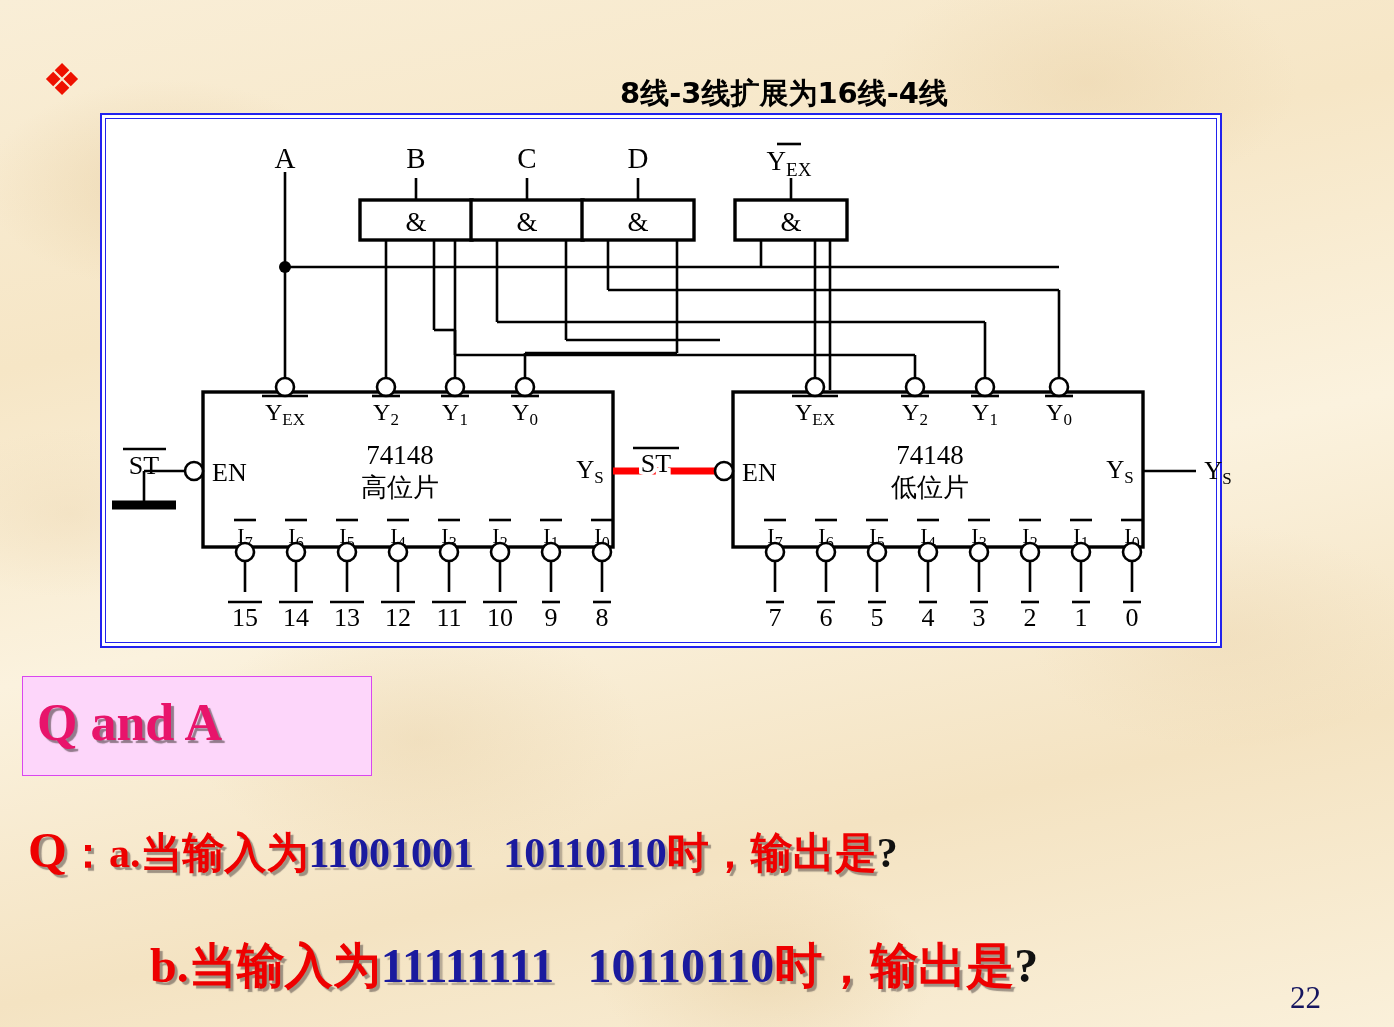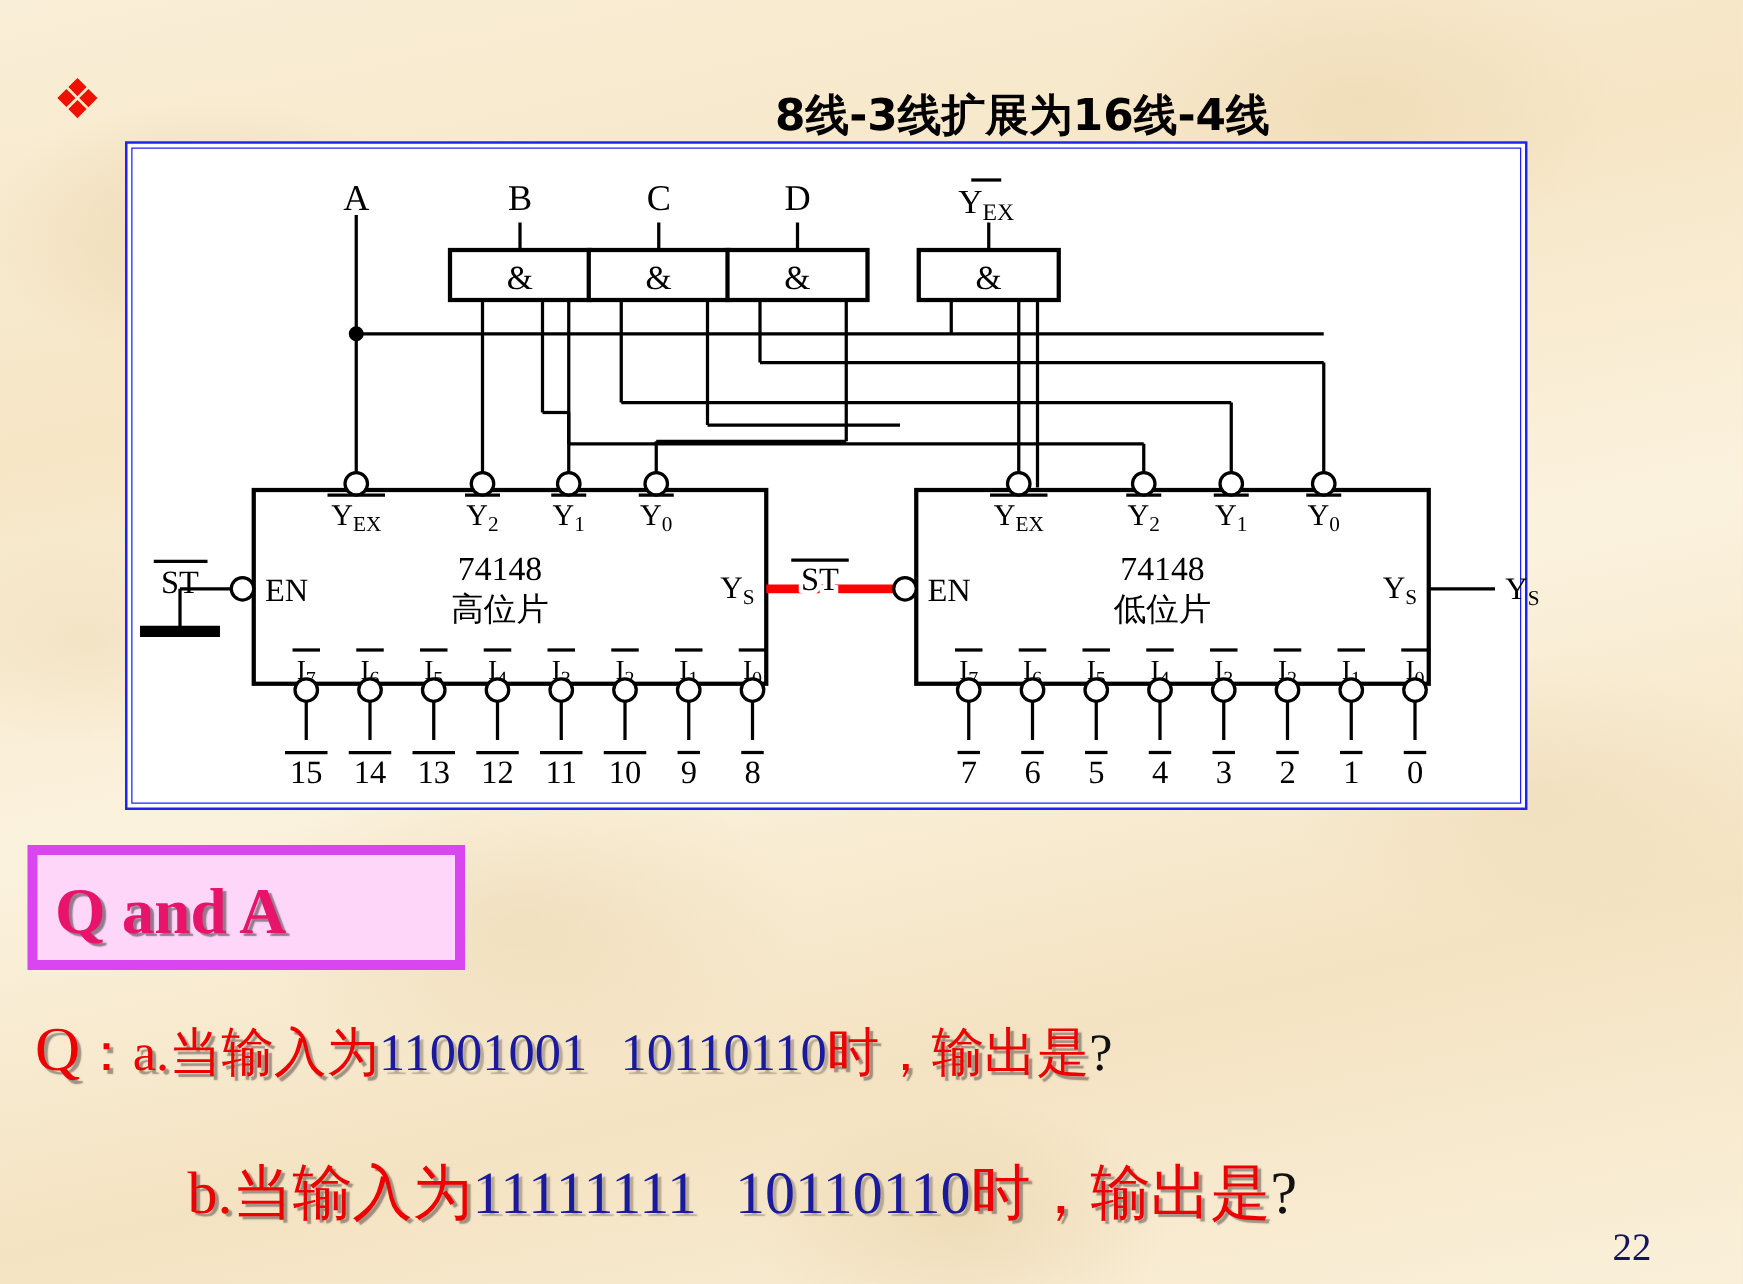--- a/index.html
+++ b/index.html
@@ -26,52 +26,52 @@
     font-family:"DejaVu Sans",sans-serif;
   }
   .title-main{
     position:absolute;left:100px;top:22px;
     font-size:52px;line-height:62px;color:#ee0000;font-weight:bold;
     font-family:"DejaVu Sans","Liberation Sans",sans-serif;
     letter-spacing:1px;white-space:nowrap;
   }
   .title-sub{
     position:absolute;left:620px;top:52px;
-    font-size:35px;line-height:34px;color:#000;font-weight:bold;
+    font-size:29px;line-height:34px;color:#000;font-weight:bold;
     font-family:"DejaVu Sans","Liberation Sans",sans-serif;white-space:nowrap;
   }
 
   
   #diagram-frame{
     position:absolute;left:100px;top:113px;width:1122px;height:535px;
     background:#ffffff;border:2px solid #2222ee;box-sizing:border-box;
   }
   #diagram-frame::after{
     content:"";position:absolute;left:3px;top:3px;right:3px;bottom:3px;
     border:1px solid #2222ee;pointer-events:none;
   }
   #diagram{position:absolute;left:0;top:0;width:1394px;height:1027px;overflow:visible;}
 
   
   #qa-box{
     position:absolute;left:22px;top:676px;width:350px;height:100px;
-    background:#fdd6fa;border:8px solid #d946ef;box-sizing:border-box;
+    background:#fdd6fa;border:1px solid #d946ef;box-sizing:border-box;
   }
   #qa-label{
     position:absolute;left:14px;top:6px;
     font-size:52px;line-height:80px;font-weight:bold;color:#e81croak;
     color:#e8146b;
     font-family:"Liberation Serif",serif;
     text-shadow:3px 3px 1px rgba(60,50,50,.55);
     white-space:nowrap;
   }
 
   
-  .qline{position:absolute;white-space:nowrap;font-weight:normal;
-         font-family:"DejaVu Sans","Liberation Sans",sans-serif;}
+  .qline{position:absolute;white-space:nowrap;font-weight:bold;
+         font-family:"DejaVu Sans","Liberation Sans",sans-serif;margin-top:11px;}
   #q-a{left:28px;top:812px;font-size:42px;line-height:54px;}
   #q-b{left:150px;top:928px;font-size:48px;line-height:52px;}
   .red{color:#ee0000;text-shadow:3px 3px 1px rgba(70,60,60,.5);}
   .blue{color:#1a1a9e;text-shadow:3px 3px 1px rgba(70,60,60,.35);
         font-family:"Liberation Serif",serif;}
   .qmark{font-family:"Liberation Serif",serif;color:#111;}
 
   #page-num{
     position:absolute;left:1290px;top:980px;
     font-size:31px;color:#15155f;font-family:"Liberation Serif",serif;

